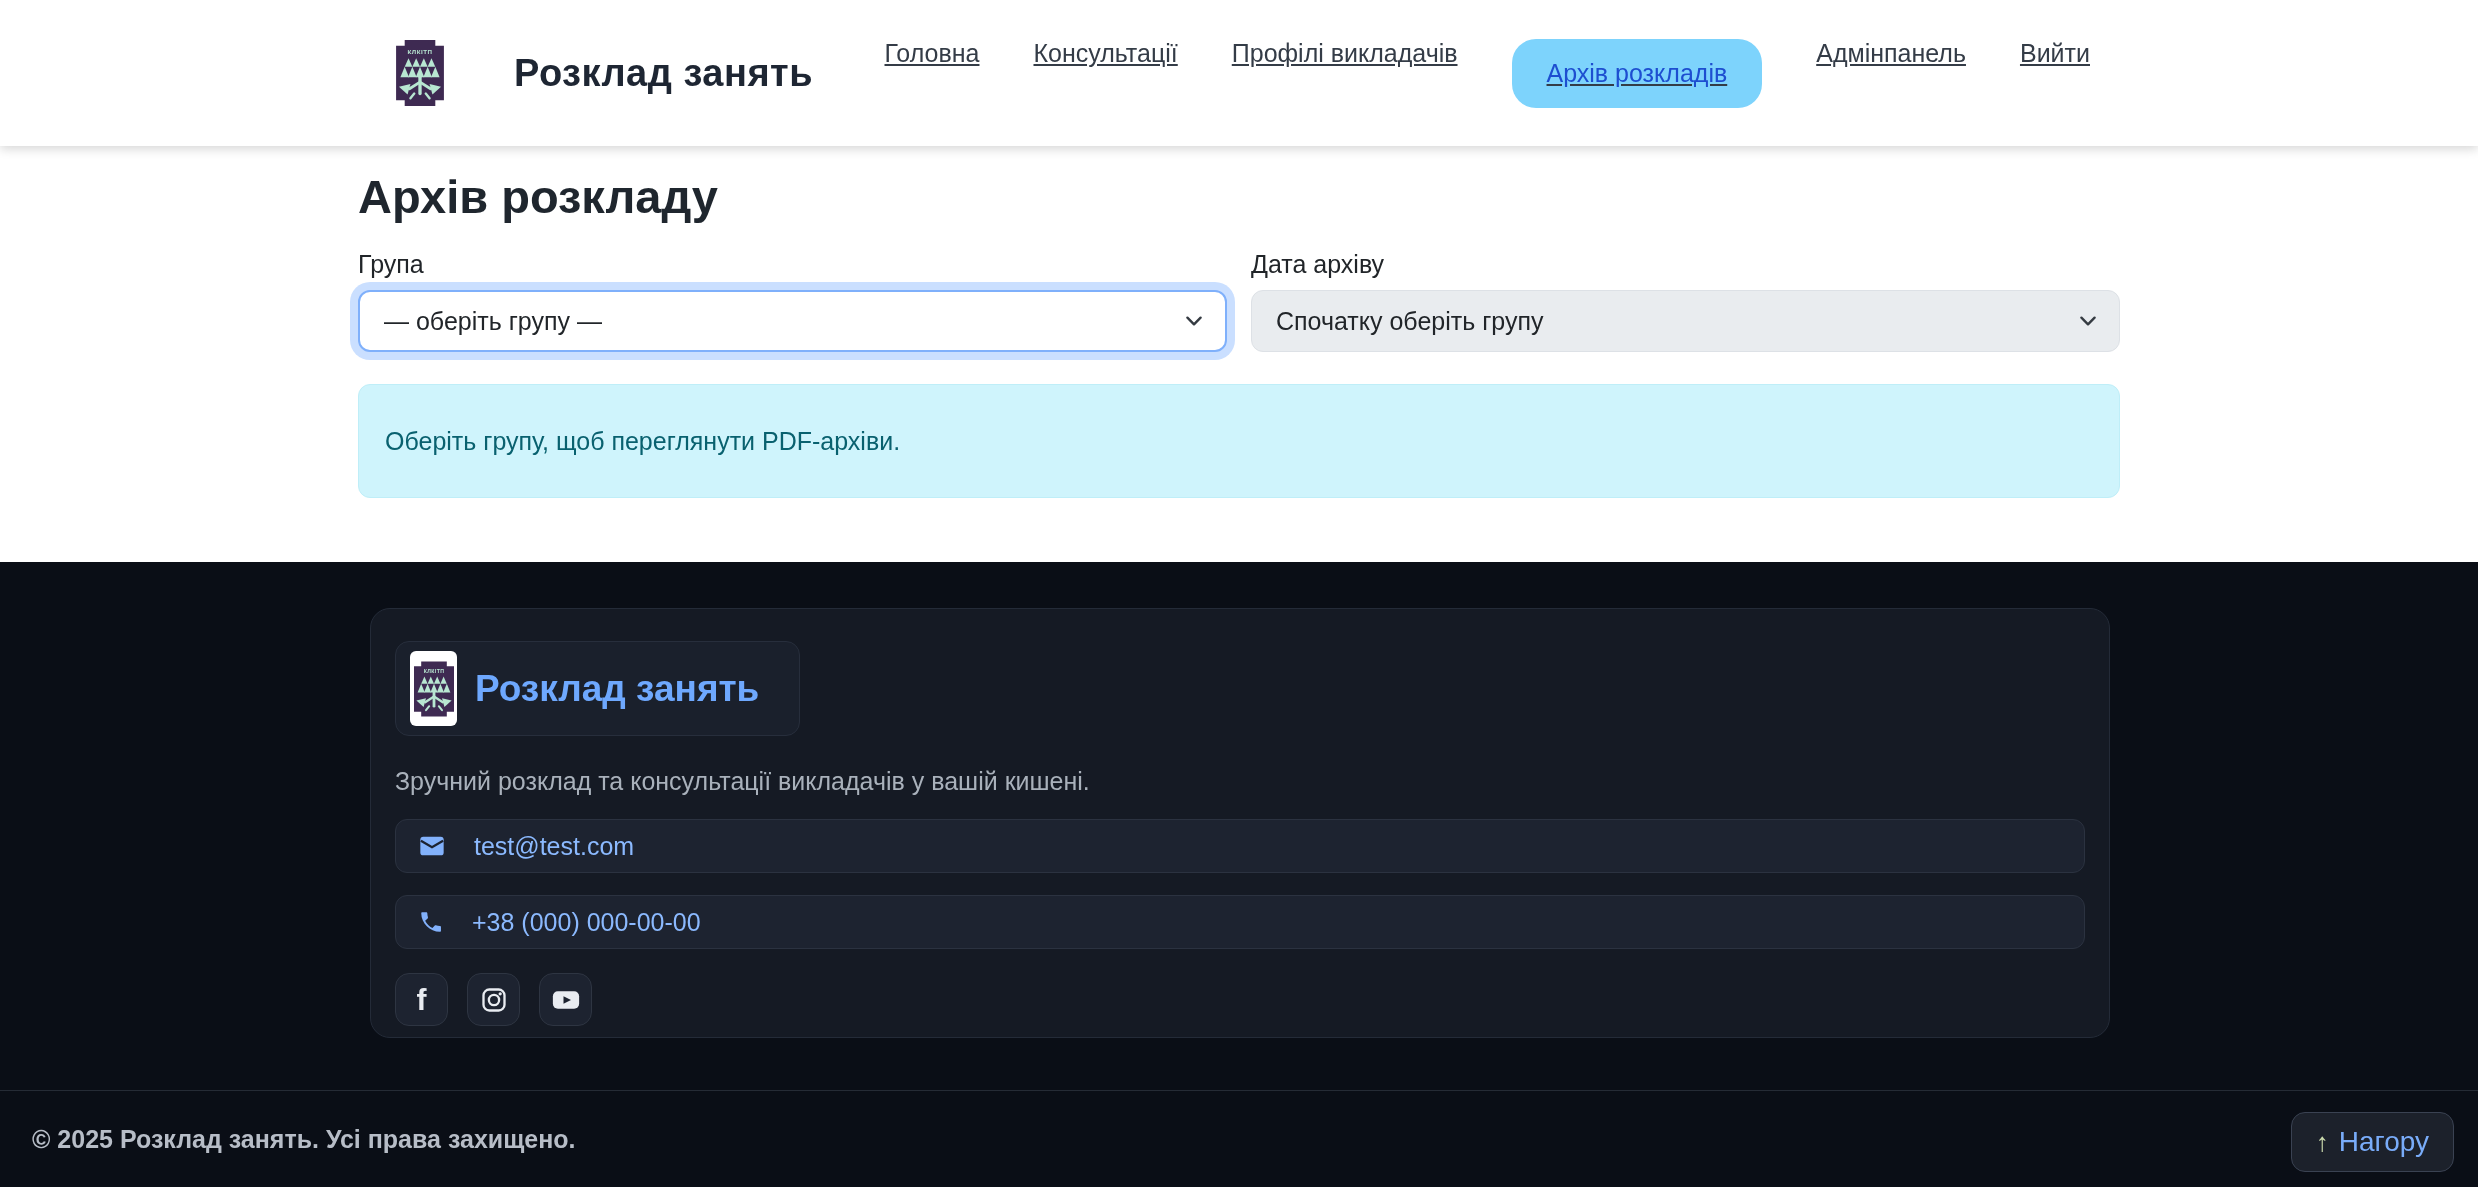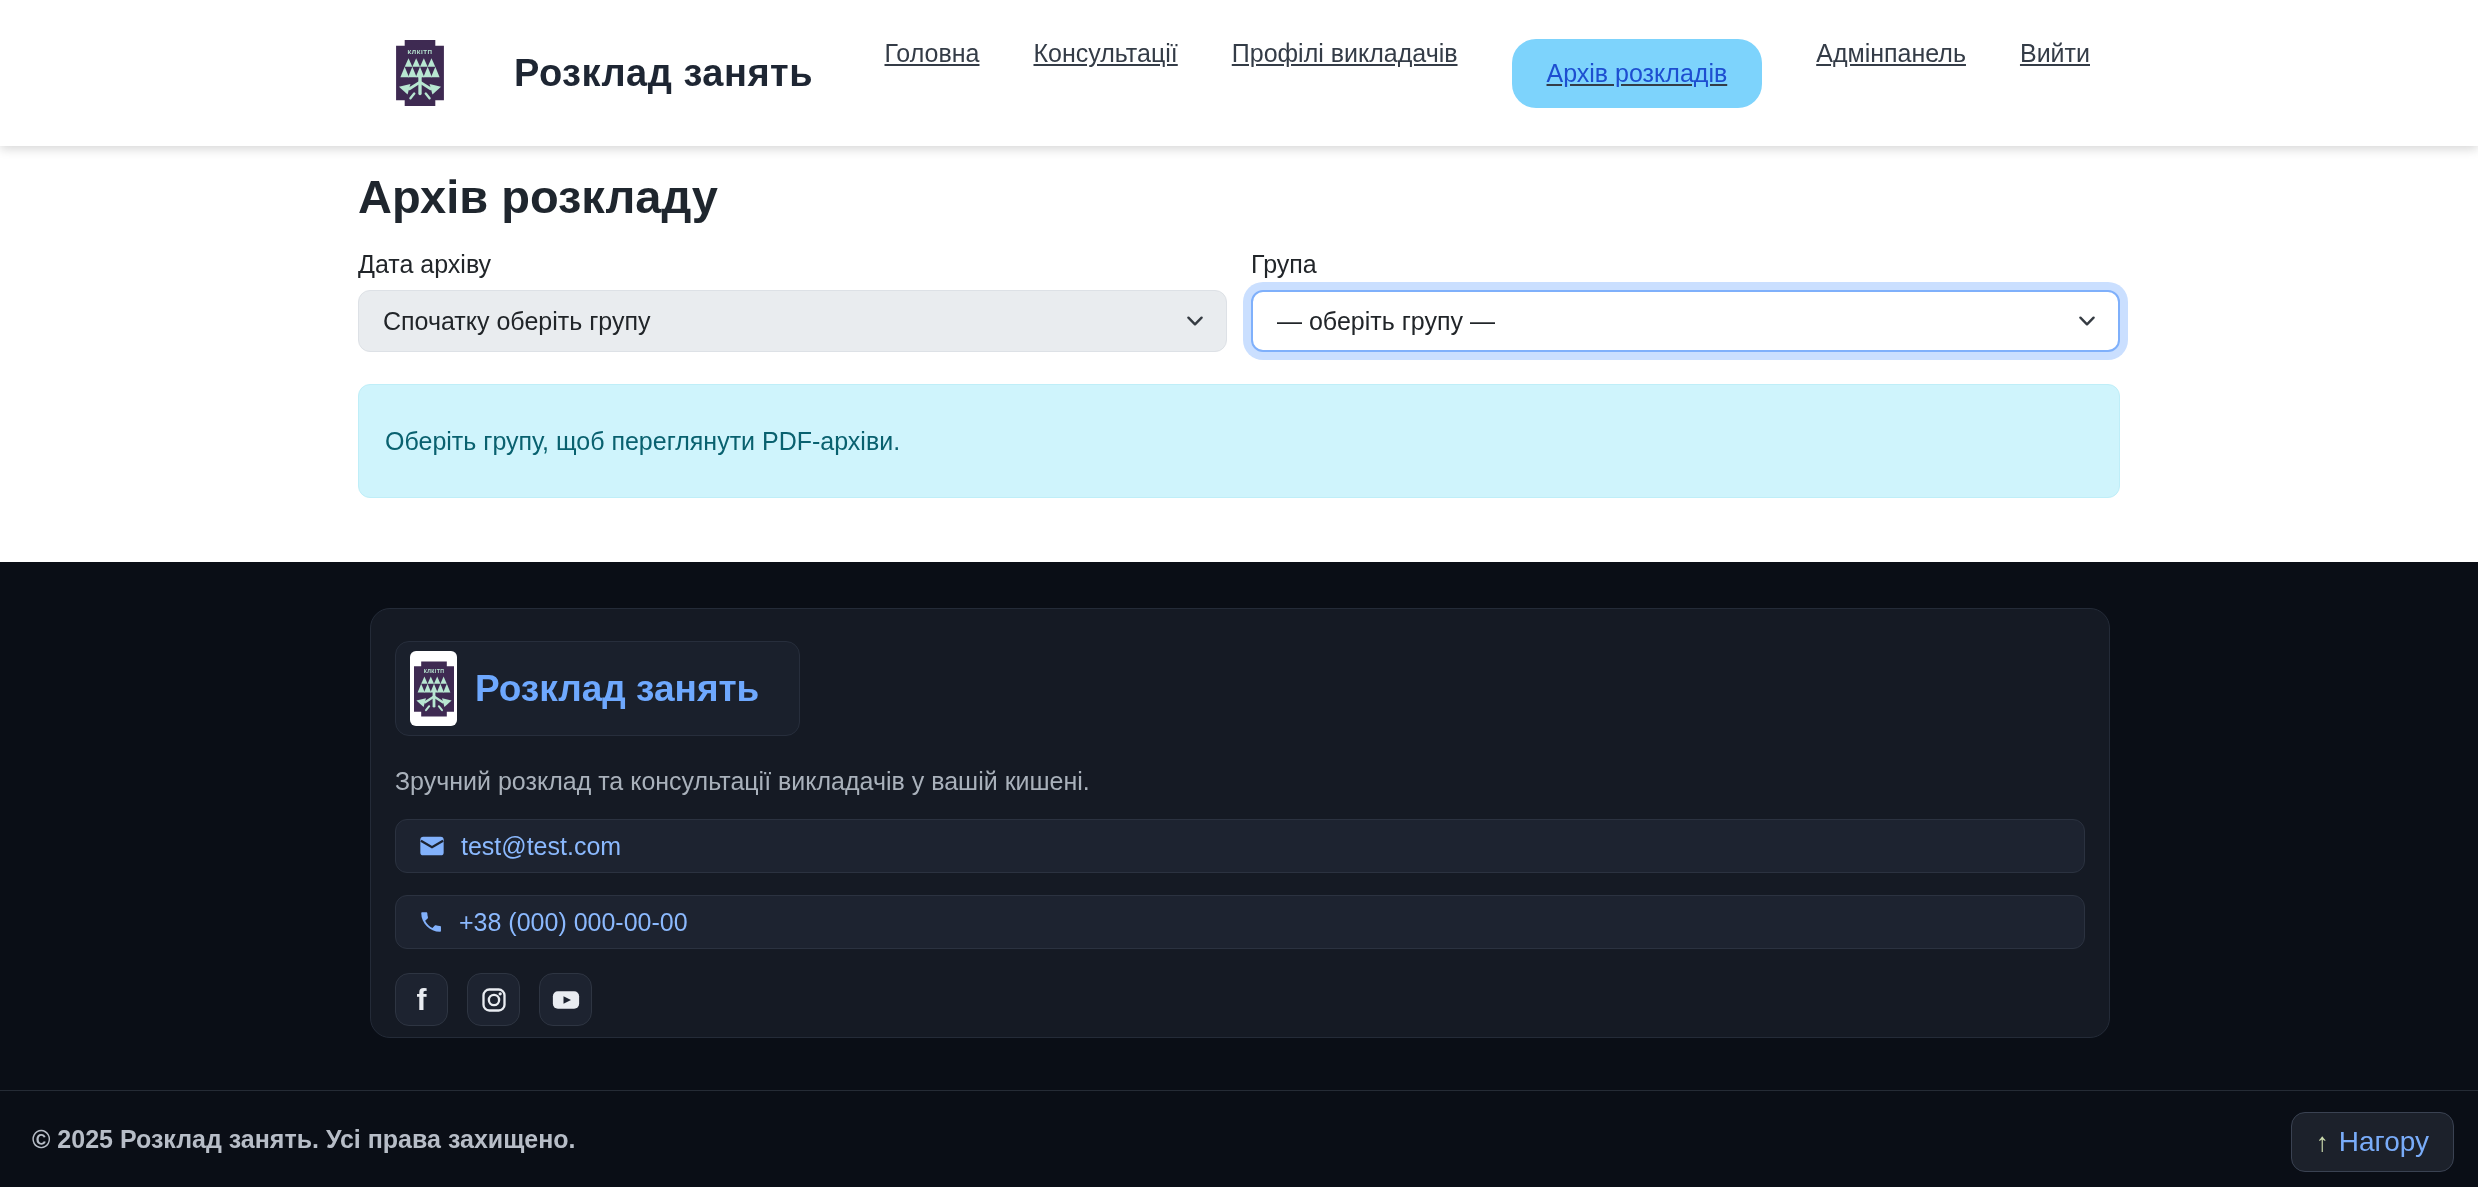--- a/index.html
+++ b/index.html
@@ -42,21 +42,21 @@
   .footer-card{position:absolute;left:370px;top:46px;width:1740px;height:430px;
         background:#151a24;border:1px solid #242b38;border-radius:20px;
         padding:32px 24px;box-sizing:border-box;}
   .footer-brand-pill{display:inline-flex;align-items:center;padding:9px 40px 9px 14px;
         background:#1a202c;border:1px solid #272e3c;border-radius:14px;cursor:pointer;}
   .logo-tile{width:47px;height:75px;background:#ffffff;border-radius:6px;
         display:flex;align-items:center;justify-content:center;}
   .footer-brand-text{margin-left:18px;font-size:37px;font-weight:700;color:#6ea8fe;}
   .tagline{margin:30px 0 0;font-size:25px;color:#a9b1bb;line-height:31px;}
   .contact-row{margin-top:22px;height:54px;background:#1d2330;border:1px solid #2b3240;
-        border-radius:12px;display:flex;align-items:center;gap:15px;padding:0 22px;
+        border-radius:12px;display:flex;align-items:center;gap:28px;padding:0 22px;
         box-sizing:border-box;color:#8bb9fe;font-size:25px;text-decoration:none;cursor:pointer;}
   .contact-row svg{flex:0 0 auto;}
   .socials{margin-top:24px;display:flex;gap:19px;}
   .social-btn{width:51px;height:51px;border-radius:14px;background:#1d2330;
         border:1px solid #2e3542;display:flex;align-items:center;justify-content:center;
         color:#e9ecf1;cursor:pointer;}
   .fb-f{font-size:30px;font-weight:700;color:#e9ecf1;line-height:1;}
   .footer-bottom{position:absolute;left:0;right:0;top:528px;bottom:0;
         border-top:1px solid #252b35;display:flex;align-items:center;
         padding-left:32px;font-size:25px;color:#b7bdc7;font-weight:bold;}
@@ -108,32 +108,32 @@
       </nav>
     </div>
   </header>
 
   <main class="content">
     <div class="container">
       <h2 class="page-title">Архів розкладу</h2>
 
       <div class="form-row">
         <div class="form-col">
-          <label class="field-label">Дата архіву</label>
-          <div class="select select-disabled">
-            <span>Спочатку оберіть групу</span>
+          <label class="field-label">Група</label>
+          <div class="select select-focused">
+            <span>— оберіть групу —</span>
             <svg class="chev" width="22" height="22" viewBox="0 0 20 20">
               <path d="M4 7 L10 13 L16 7" fill="none" stroke="#353b42" stroke-width="2.2" stroke-linecap="round" stroke-linejoin="round"></path>
             </svg>
           </div>
         </div>
         <div class="form-col">
-          <label class="field-label">Група</label>
-          <div class="select select-focused">
-            <span>— оберіть групу —</span>
+          <label class="field-label">Дата архіву</label>
+          <div class="select select-disabled">
+            <span>Спочатку оберіть групу</span>
             <svg class="chev" width="22" height="22" viewBox="0 0 20 20">
               <path d="M4 7 L10 13 L16 7" fill="none" stroke="#353b42" stroke-width="2.2" stroke-linecap="round" stroke-linejoin="round"></path>
             </svg>
           </div>
         </div>
       </div>
 
       <div class="alert-info">
         <span>Оберіть групу, щоб переглянути PDF-архіви.</span>
       </div>

